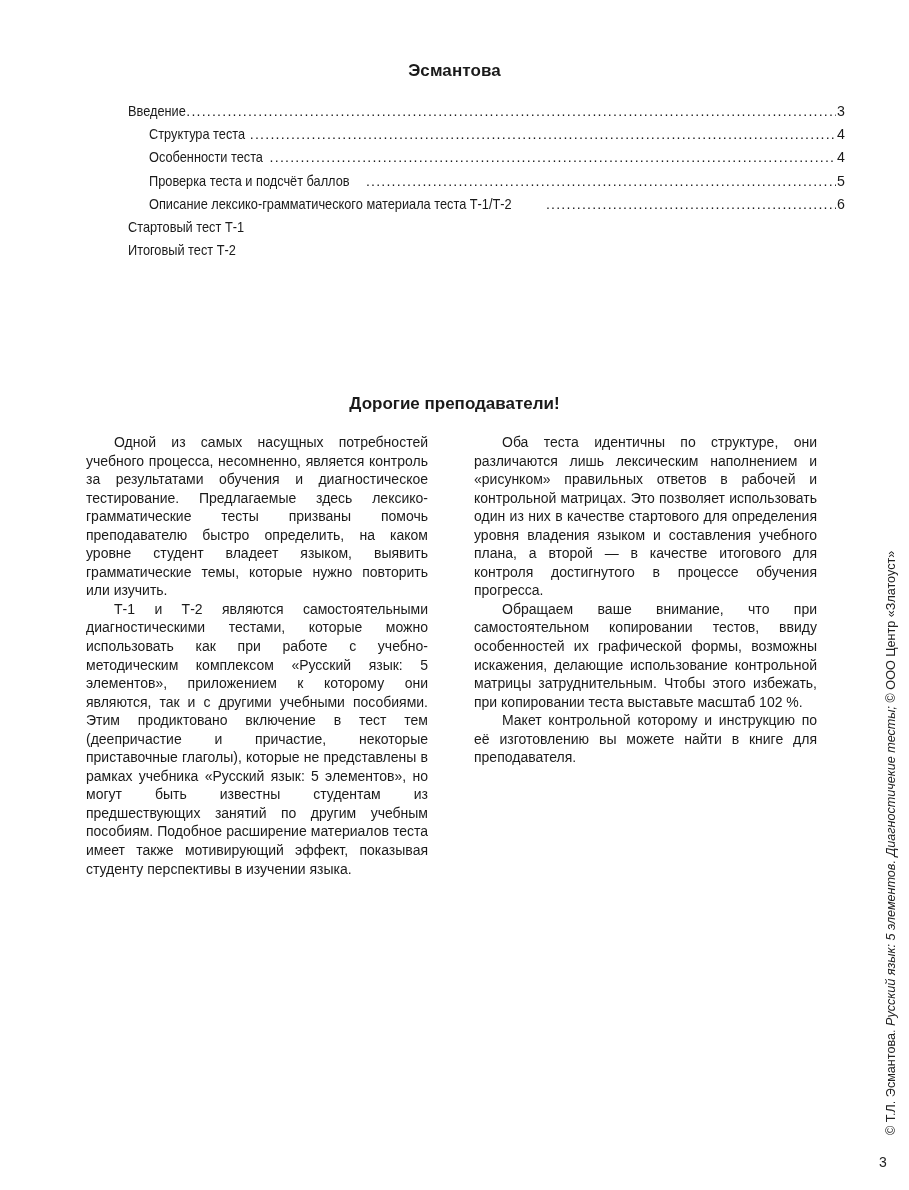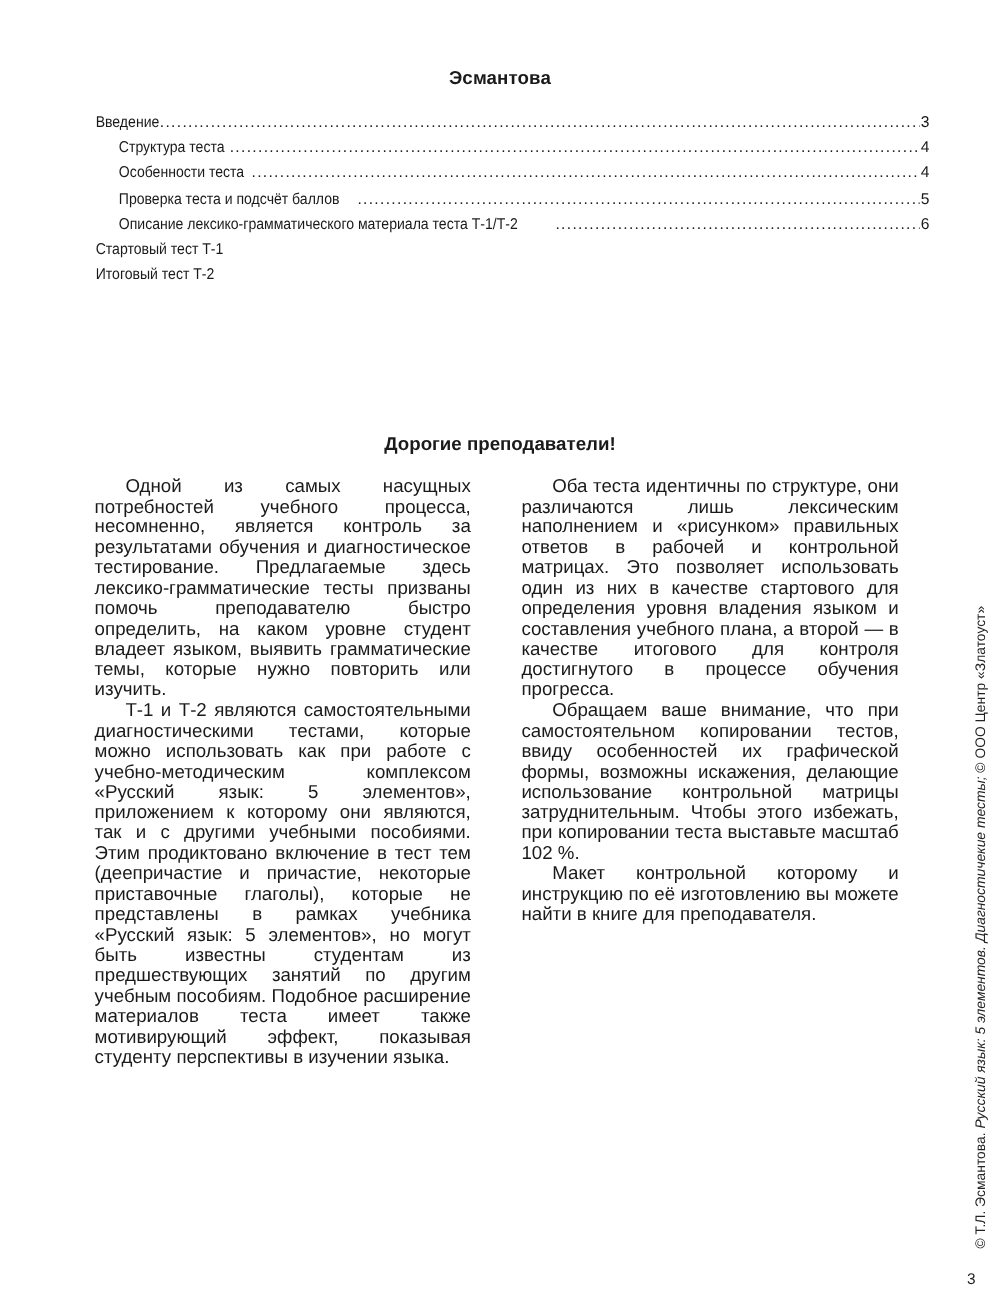--- a/index.html
+++ b/index.html
@@ -11,37 +11,38 @@
       position: absolute; top: 61px; left: 0; width: 909px; text-align: center;
       font-weight: bold; font-size: 17px; letter-spacing: 0.1px;
     }
     .toc {
       position: absolute; top: 100px; left: 87px; width: 758px;
       font-size: 14.2px; font-family: "Liberation Sans", sans-serif;
     }
     .toc-row {
       display: flex; align-items: flex-start; height: 23.2px; line-height: 23.2px;
       white-space: nowrap;
+      margin-left: 41px;
     }
     .toc-row.sub { padding-left: 21px; }
     .toc-label { flex: 0 0 auto; transform: scaleX(0.9); transform-origin: left center; }
     .toc-dots {
       flex: 1 1 auto; overflow: hidden; margin: 0 1px 0 -6px; letter-spacing: 1.2px; color: #1a1a1a;
     }
     .toc-dots::before {
       content: "........................................................................................................................................................................................................................................";
     }
     .toc-page { flex: 0 0 auto; }
 
     .intro-title {
       position: absolute; top: 394px; left: 0; width: 909px; text-align: center;
       font-weight: bold; font-size: 17px;
     }
     .col {
-      position: absolute; top: 433px; width: 342px; font-size: 17px; line-height: 18.55px;
+      position: absolute; top: 433px; width: 342px; font-size: 14px; line-height: 18.55px;
       text-align: justify;
     }
     .col.left { left: 86px; }
     .col.right { left: 474px; width: 343px; }
     .col p { margin: 0; text-indent: 28px; hyphens: manual; }
 
     .side-text {
       position: absolute; left: 884px; top: 1135px; transform-origin: left top;
       transform: rotate(-90deg); white-space: nowrap; font-size: 12.6px; color: #222;
       width: 640px;

